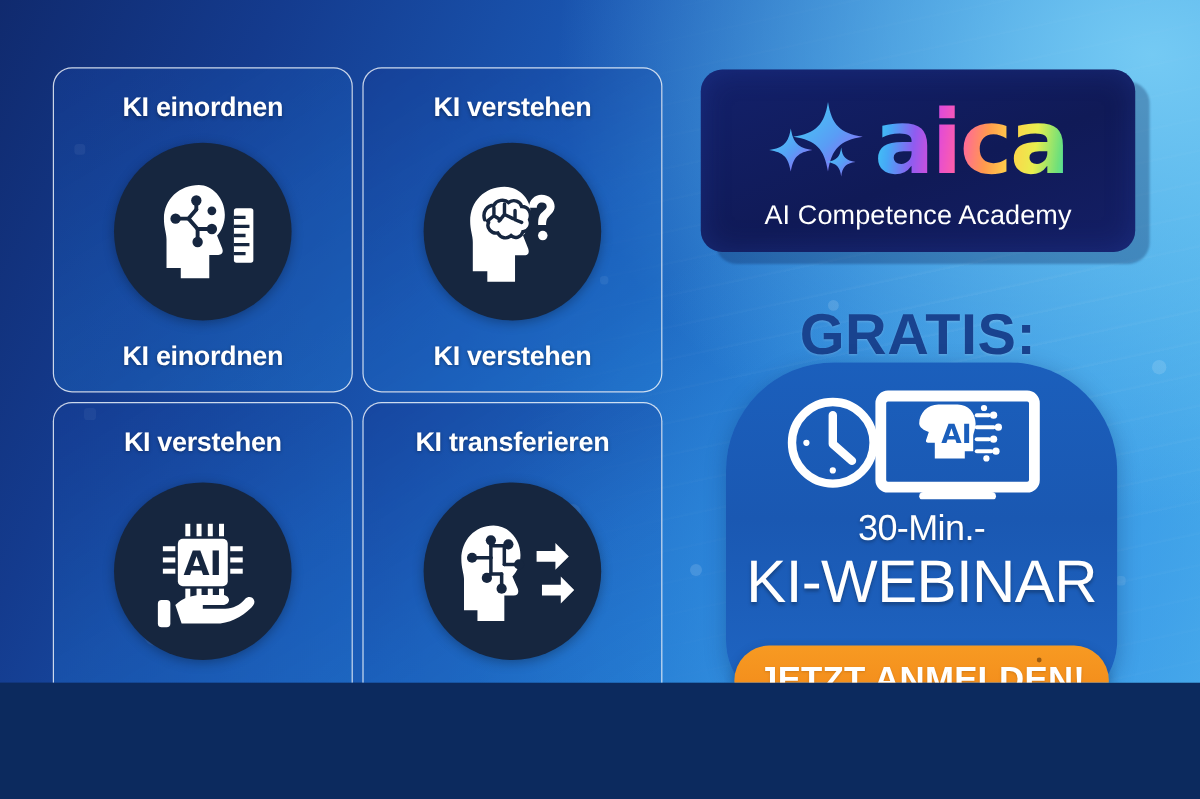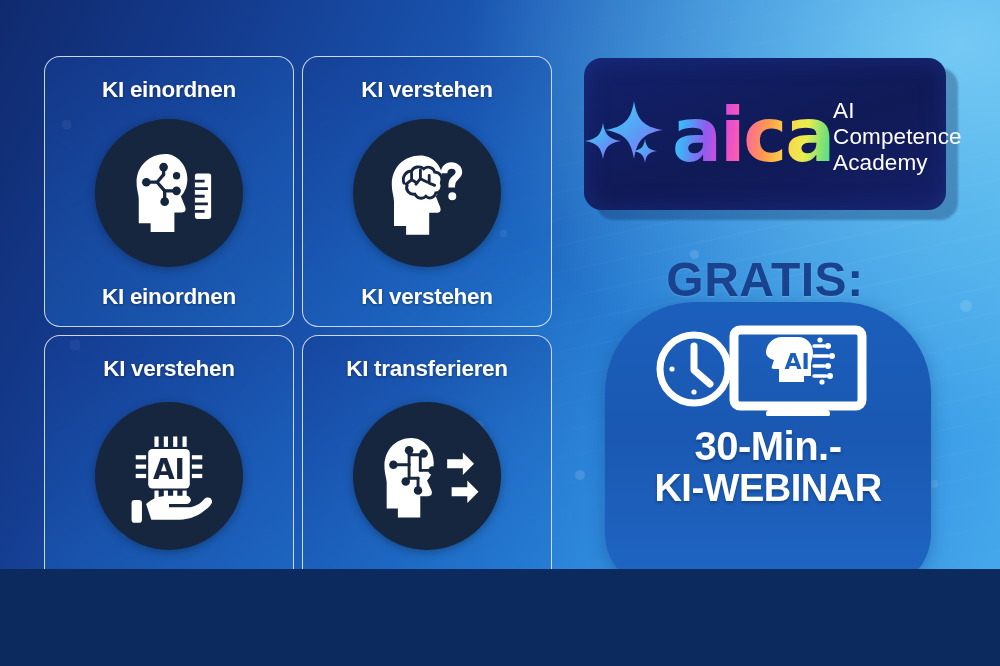--- a/index.html
+++ b/index.html
@@ -76,21 +76,21 @@
     position: absolute; left: 596px; top: 68px;
     width: 362px; height: 152px; border-radius: 18px;
     background: rgba(10,30,80,0.30);
     filter: blur(1px);
   }
   .logo-box {
     position: absolute; left: 584px; top: 58px;
     width: 362px; height: 152px;
     border-radius: 18px;
     background: linear-gradient(160deg, #13216b 0%, #101a57 55%, #141f66 100%);
-    display: flex; flex-direction: row; align-items: center; justify-content: flex-start;
+    display: flex; flex-direction: column; align-items: center; justify-content: center;
     box-shadow: inset 0 0 24px rgba(40,70,170,0.35);
   }
   .logo-row { display: flex; align-items: center; gap: 2px; height: 84px; margin-top: 2px; }
   .wordmark {
     font-size: 74px; font-weight: 700; line-height: 0.9;
     letter-spacing: -2px;
     background-image: linear-gradient(97deg,
        #3fd3f5 0%, #46a8f6 10%, #8f5cf0 22%, #e24bd6 34%,
        #ff5fa8 44%, #ff9a4d 58%, #ffd24a 70%, #e8ee4e 82%, #6fe07a 94%, #3fe0b4 100%);
     -webkit-background-clip: text; background-clip: text;
@@ -114,26 +114,26 @@
     position: absolute; left: 605px; top: 302px;
     width: 326px; height: 288px;
     border-radius: 90px 90px 56px 56px;
     background: linear-gradient(180deg, #1b5fbc 0%, #1a58b2 45%, #1f66c4 100%);
     box-shadow: 0 4px 18px rgba(8,30,80,0.28);
     display: flex; flex-direction: column; align-items: center;
   }
   .webinar-icons { margin-top: 20px; height: 94px; display:flex; align-items:center; }
   .webinar-line1 {
     margin-top: 8px;
-    font-size: 40px; font-weight: 700; color: #ffffff; letter-spacing: -0.5px;
+    font-size: 30px; font-weight: 400; color: #ffffff; letter-spacing: -0.5px;
     text-shadow: 0 2px 3px rgba(0,0,0,0.28);
   }
   .webinar-line2 {
     margin-top: -2px;
-    font-size: 38px; font-weight: 700; color: #ffffff; letter-spacing: -0.5px;
+    font-size: 50px; font-weight: 400; color: #ffffff; letter-spacing: -0.5px;
     text-shadow: 0 2px 3px rgba(0,0,0,0.28);
   }
   .cta {
     position: absolute; left: 612px; top: 538px;
     width: 312px; height: 58px;
     border-radius: 30px;
     background: linear-gradient(180deg, #f79a22 0%, #f4901d 50%, #ef8418 100%);
     border: none; cursor: pointer;
     display: flex; align-items: center; justify-content: center;
     box-shadow: 0 3px 9px rgba(10,30,70,0.32);
@@ -344,14 +344,18 @@
             <circle cx="172" cy="18" r="2.6"></circle>
             <circle cx="174" cy="60" r="2.6"></circle>
           </g>
         </g>
       </svg>
     </div>
     <div class="webinar-line1">30-Min.-</div>
     <div class="webinar-line2">KI-WEBINAR</div>
   </div>
 
+  <button class="cta">
+    <span class="cta-label">JETZT ANMELDEN!</span>
+    <span class="cta-speck"></span>
+  </button>
 
 </div>
 
 </body></html>

